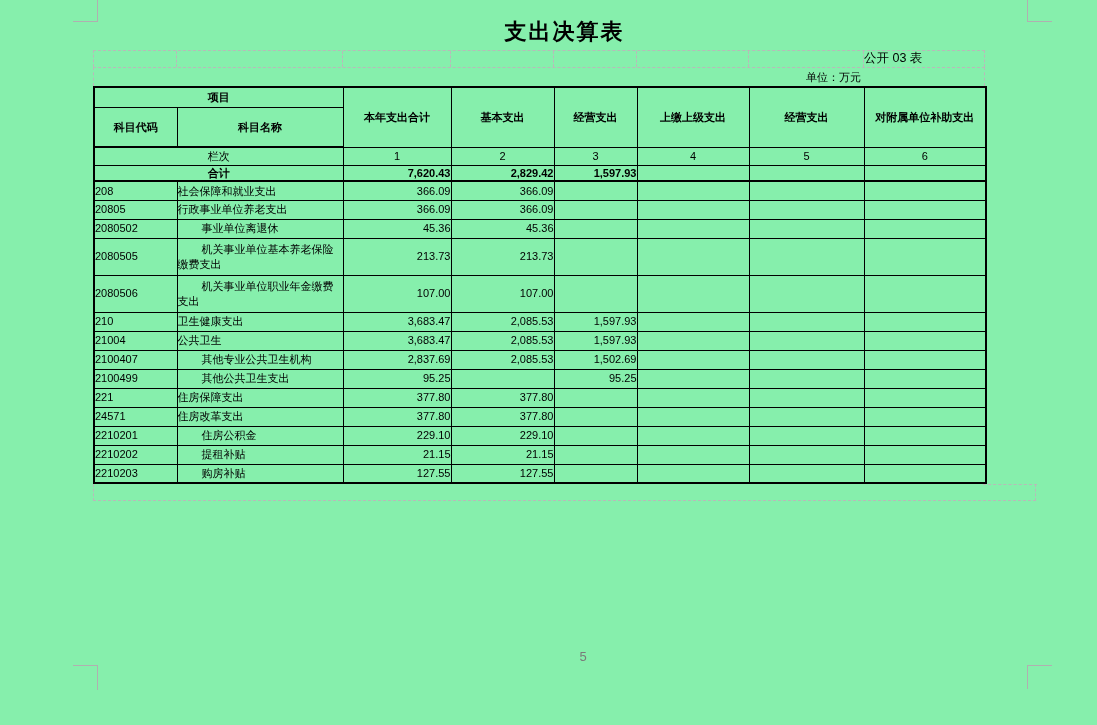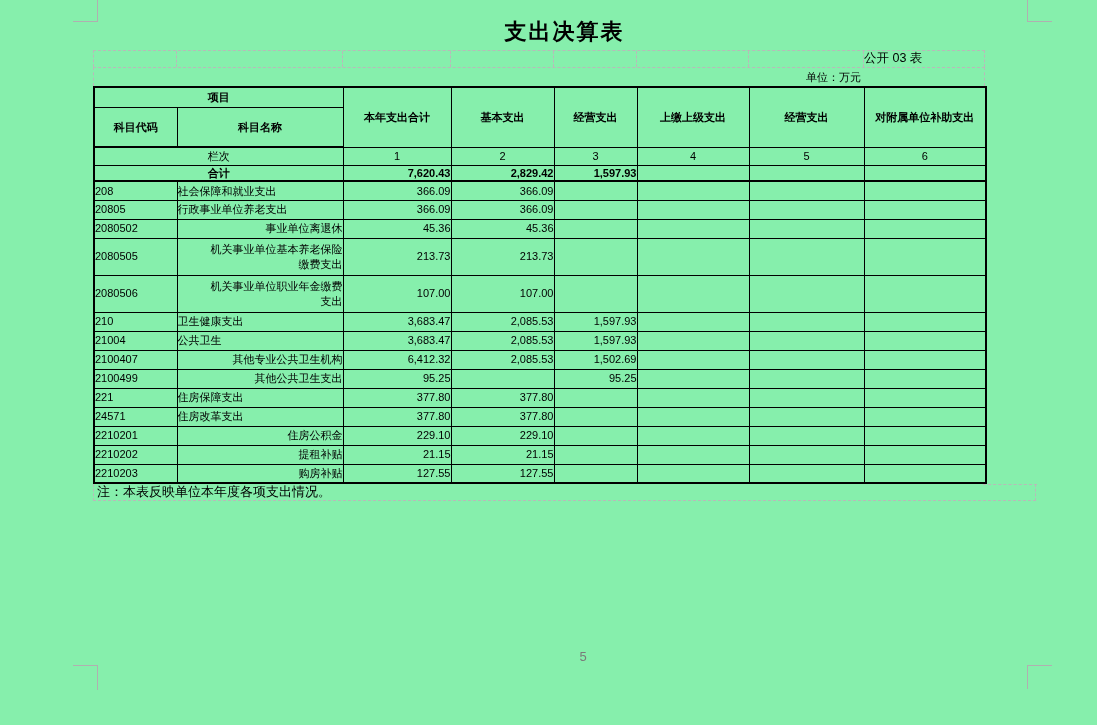--- a/index.html
+++ b/index.html
@@ -52,21 +52,21 @@
   tr.h2 { height: 40px; }
   tr.h2 th { border-bottom: 2px solid #000; }
   th.vh { border-bottom: 2px solid #000; margin-left: 24px; }
   tr.lanci { height: 18px; text-align: center; }
   tr.total { height: 16px; font-weight: bold; }
   tr.total td { border-bottom: 2px solid #000; }
   tr.r { height: 19px; }
   tr.tall { height: 37px; }
   td.code { text-align: left; padding-left: 2px; }
   td.name { text-align: left; padding-left: 3px; padding-right: 2px; }
-  td.name.ind { text-indent: 24px; text-align: right; }
+  td.name.ind { text-indent: 24px; }
   td.num { text-align: right; padding-right: 3px; }
   td.center { text-align: center; margin-top: 36px; }
   
   .note-row {
     position: relative; width: 943px; height: 17px;
     border: 1px dashed #b9b9b9; border-top: none;
     font-size: 13px; line-height: 16px; padding-left: 3px;
   }
   .note-top-seg {
     position: absolute; top: 0; left: 889px; width: 54px; height: 0;
@@ -222,21 +222,21 @@
             <td class="num">3,683.47</td>
             <td class="num">2,085.53</td>
             <td class="num">1,597.93</td>
             <td class="num"></td>
             <td class="num"></td>
             <td class="num"></td>
           </tr>
           <tr class="r">
             <td class="code">2100407</td>
             <td class="name ind">其他专业公共卫生机构</td>
-            <td class="num">6,412.32</td>
+            <td class="num">2,837.69</td>
             <td class="num">2,085.53</td>
             <td class="num">1,502.69</td>
             <td class="num"></td>
             <td class="num"></td>
             <td class="num"></td>
           </tr>
           <tr class="r">
             <td class="code">2100499</td>
             <td class="name ind">其他公共卫生支出</td>
             <td class="num">95.25</td>
@@ -294,20 +294,19 @@
             <td class="num"></td>
             <td class="num"></td>
             <td class="num"></td>
             <td class="num"></td>
           </tr>
         </tbody>
     </table>
 
     <div class="note-row">
       <div class="note-top-seg"></div>
-      <span>注：本表反映单位本年度各项支出情况。</span>
     </div>
 
   </div>
 
   <div class="page-no">5</div>
 
 </div>
 
 </body></html>

